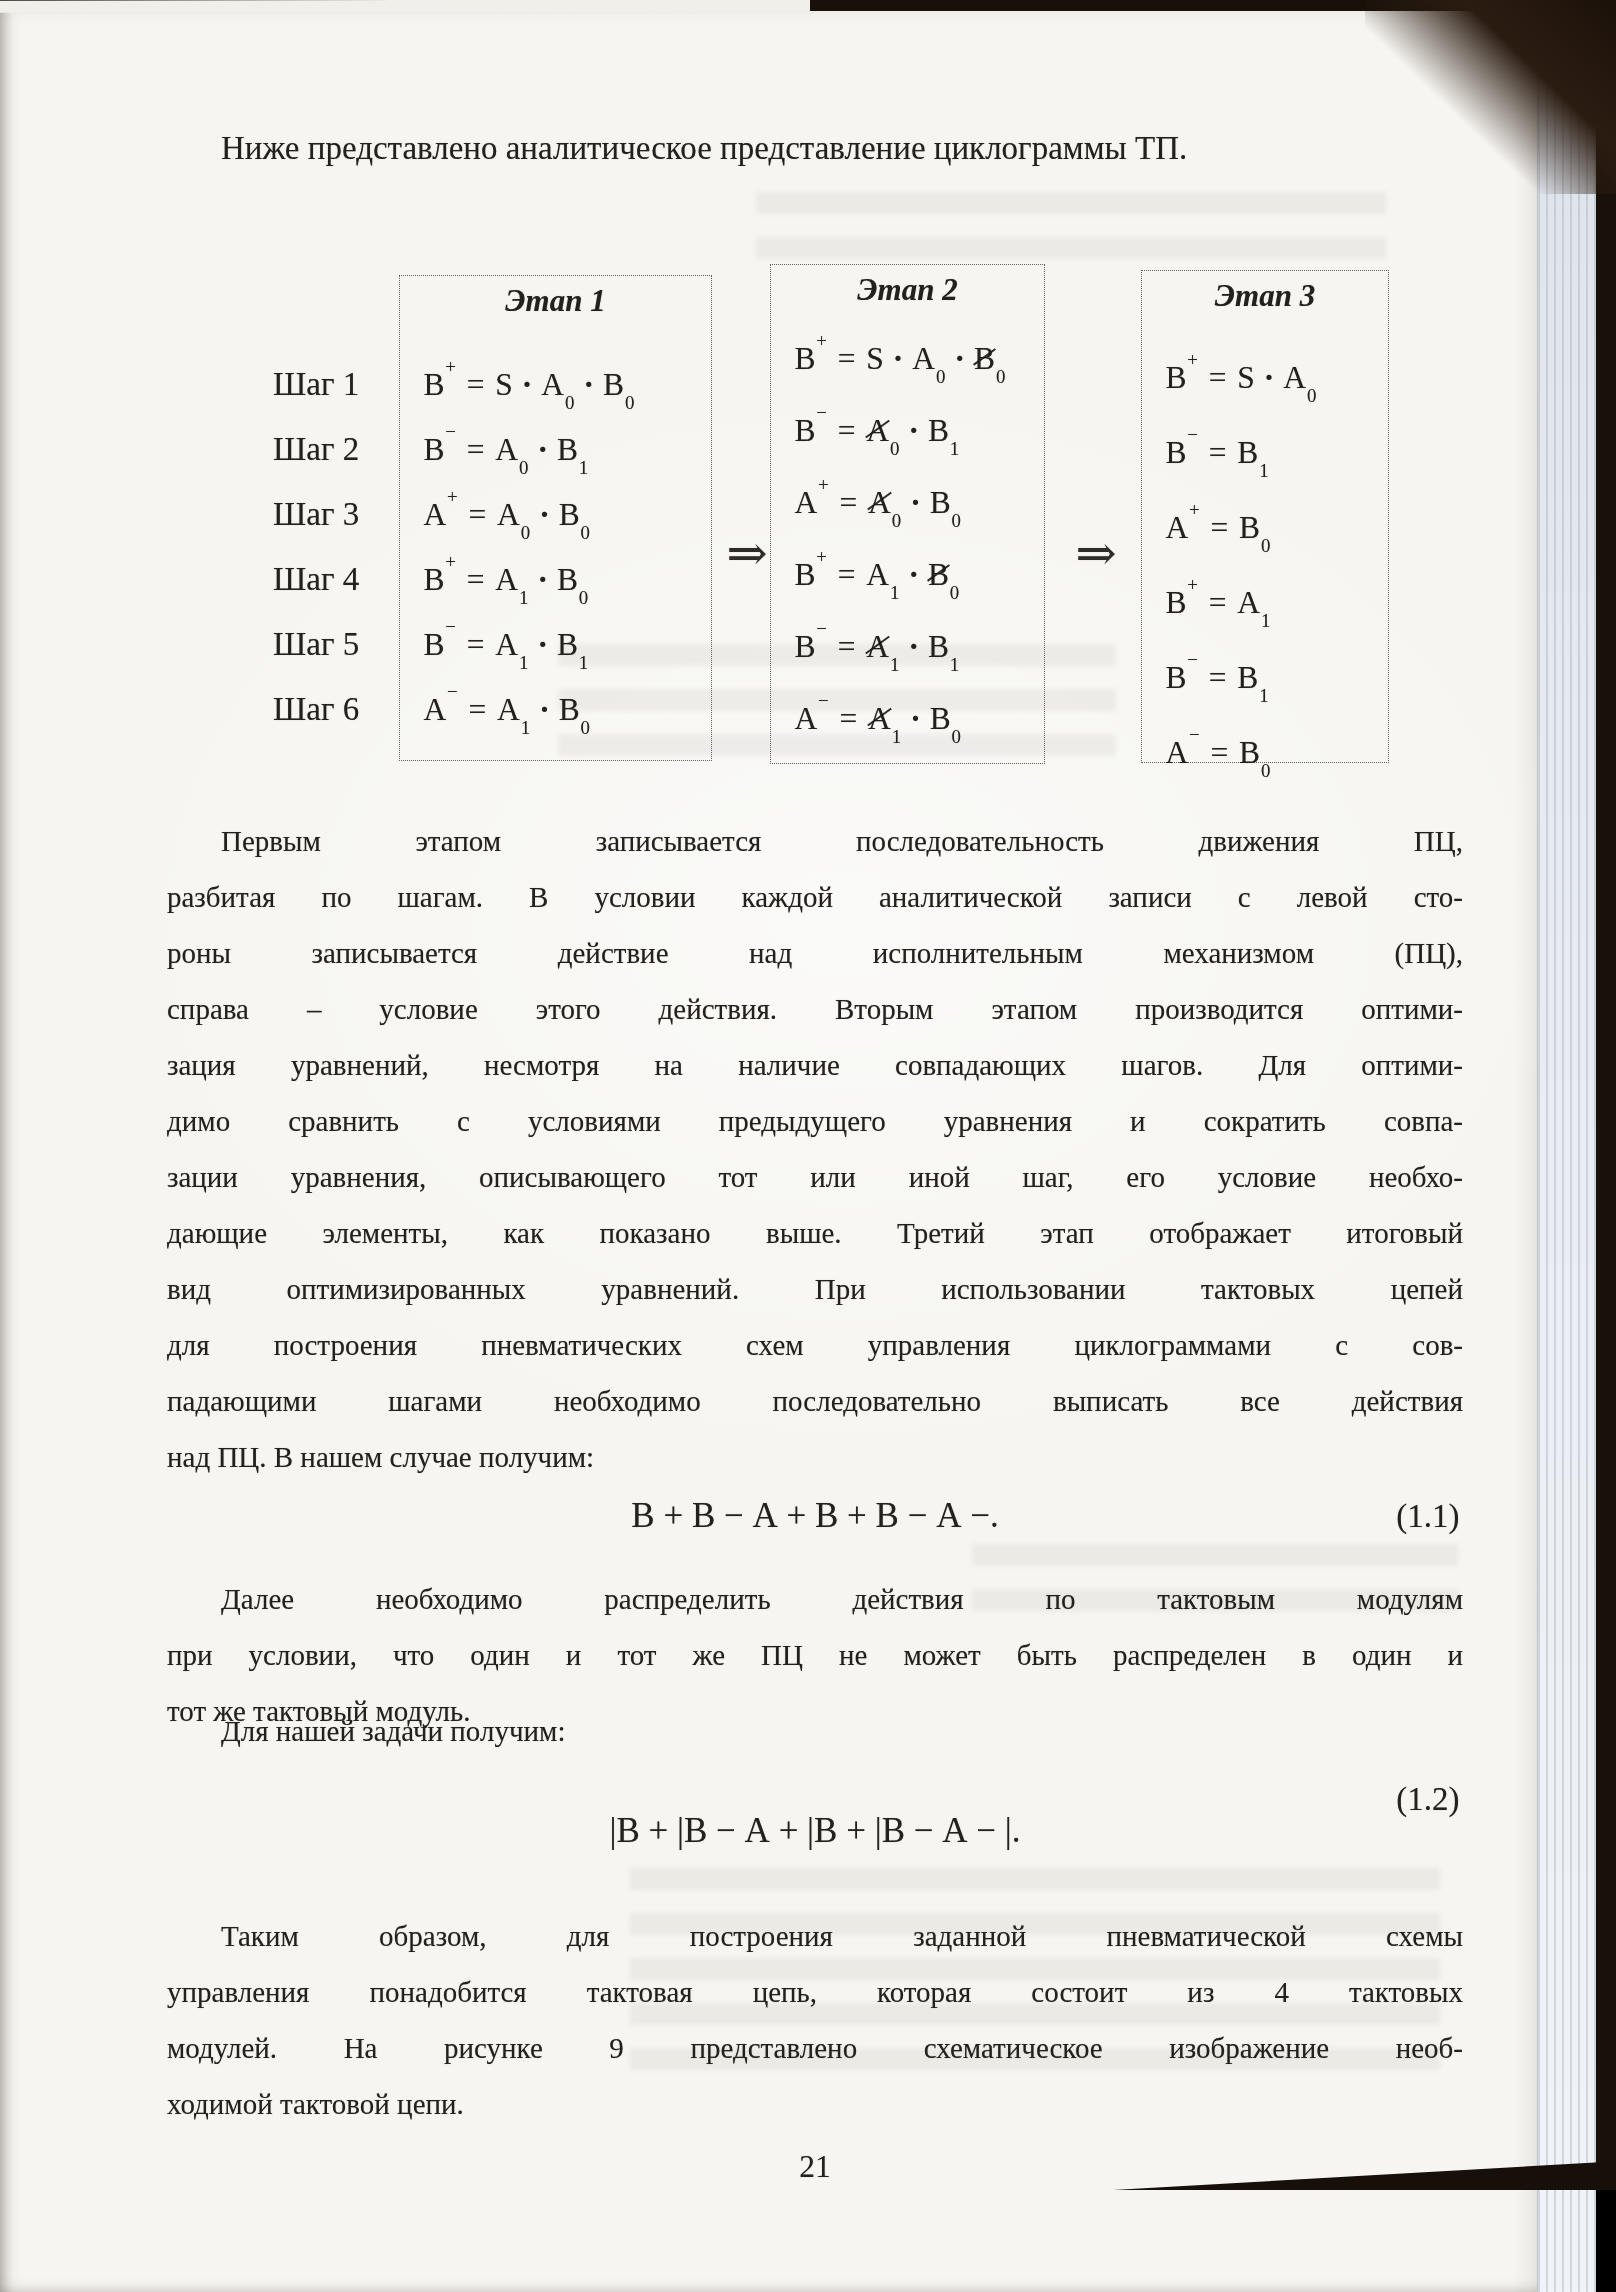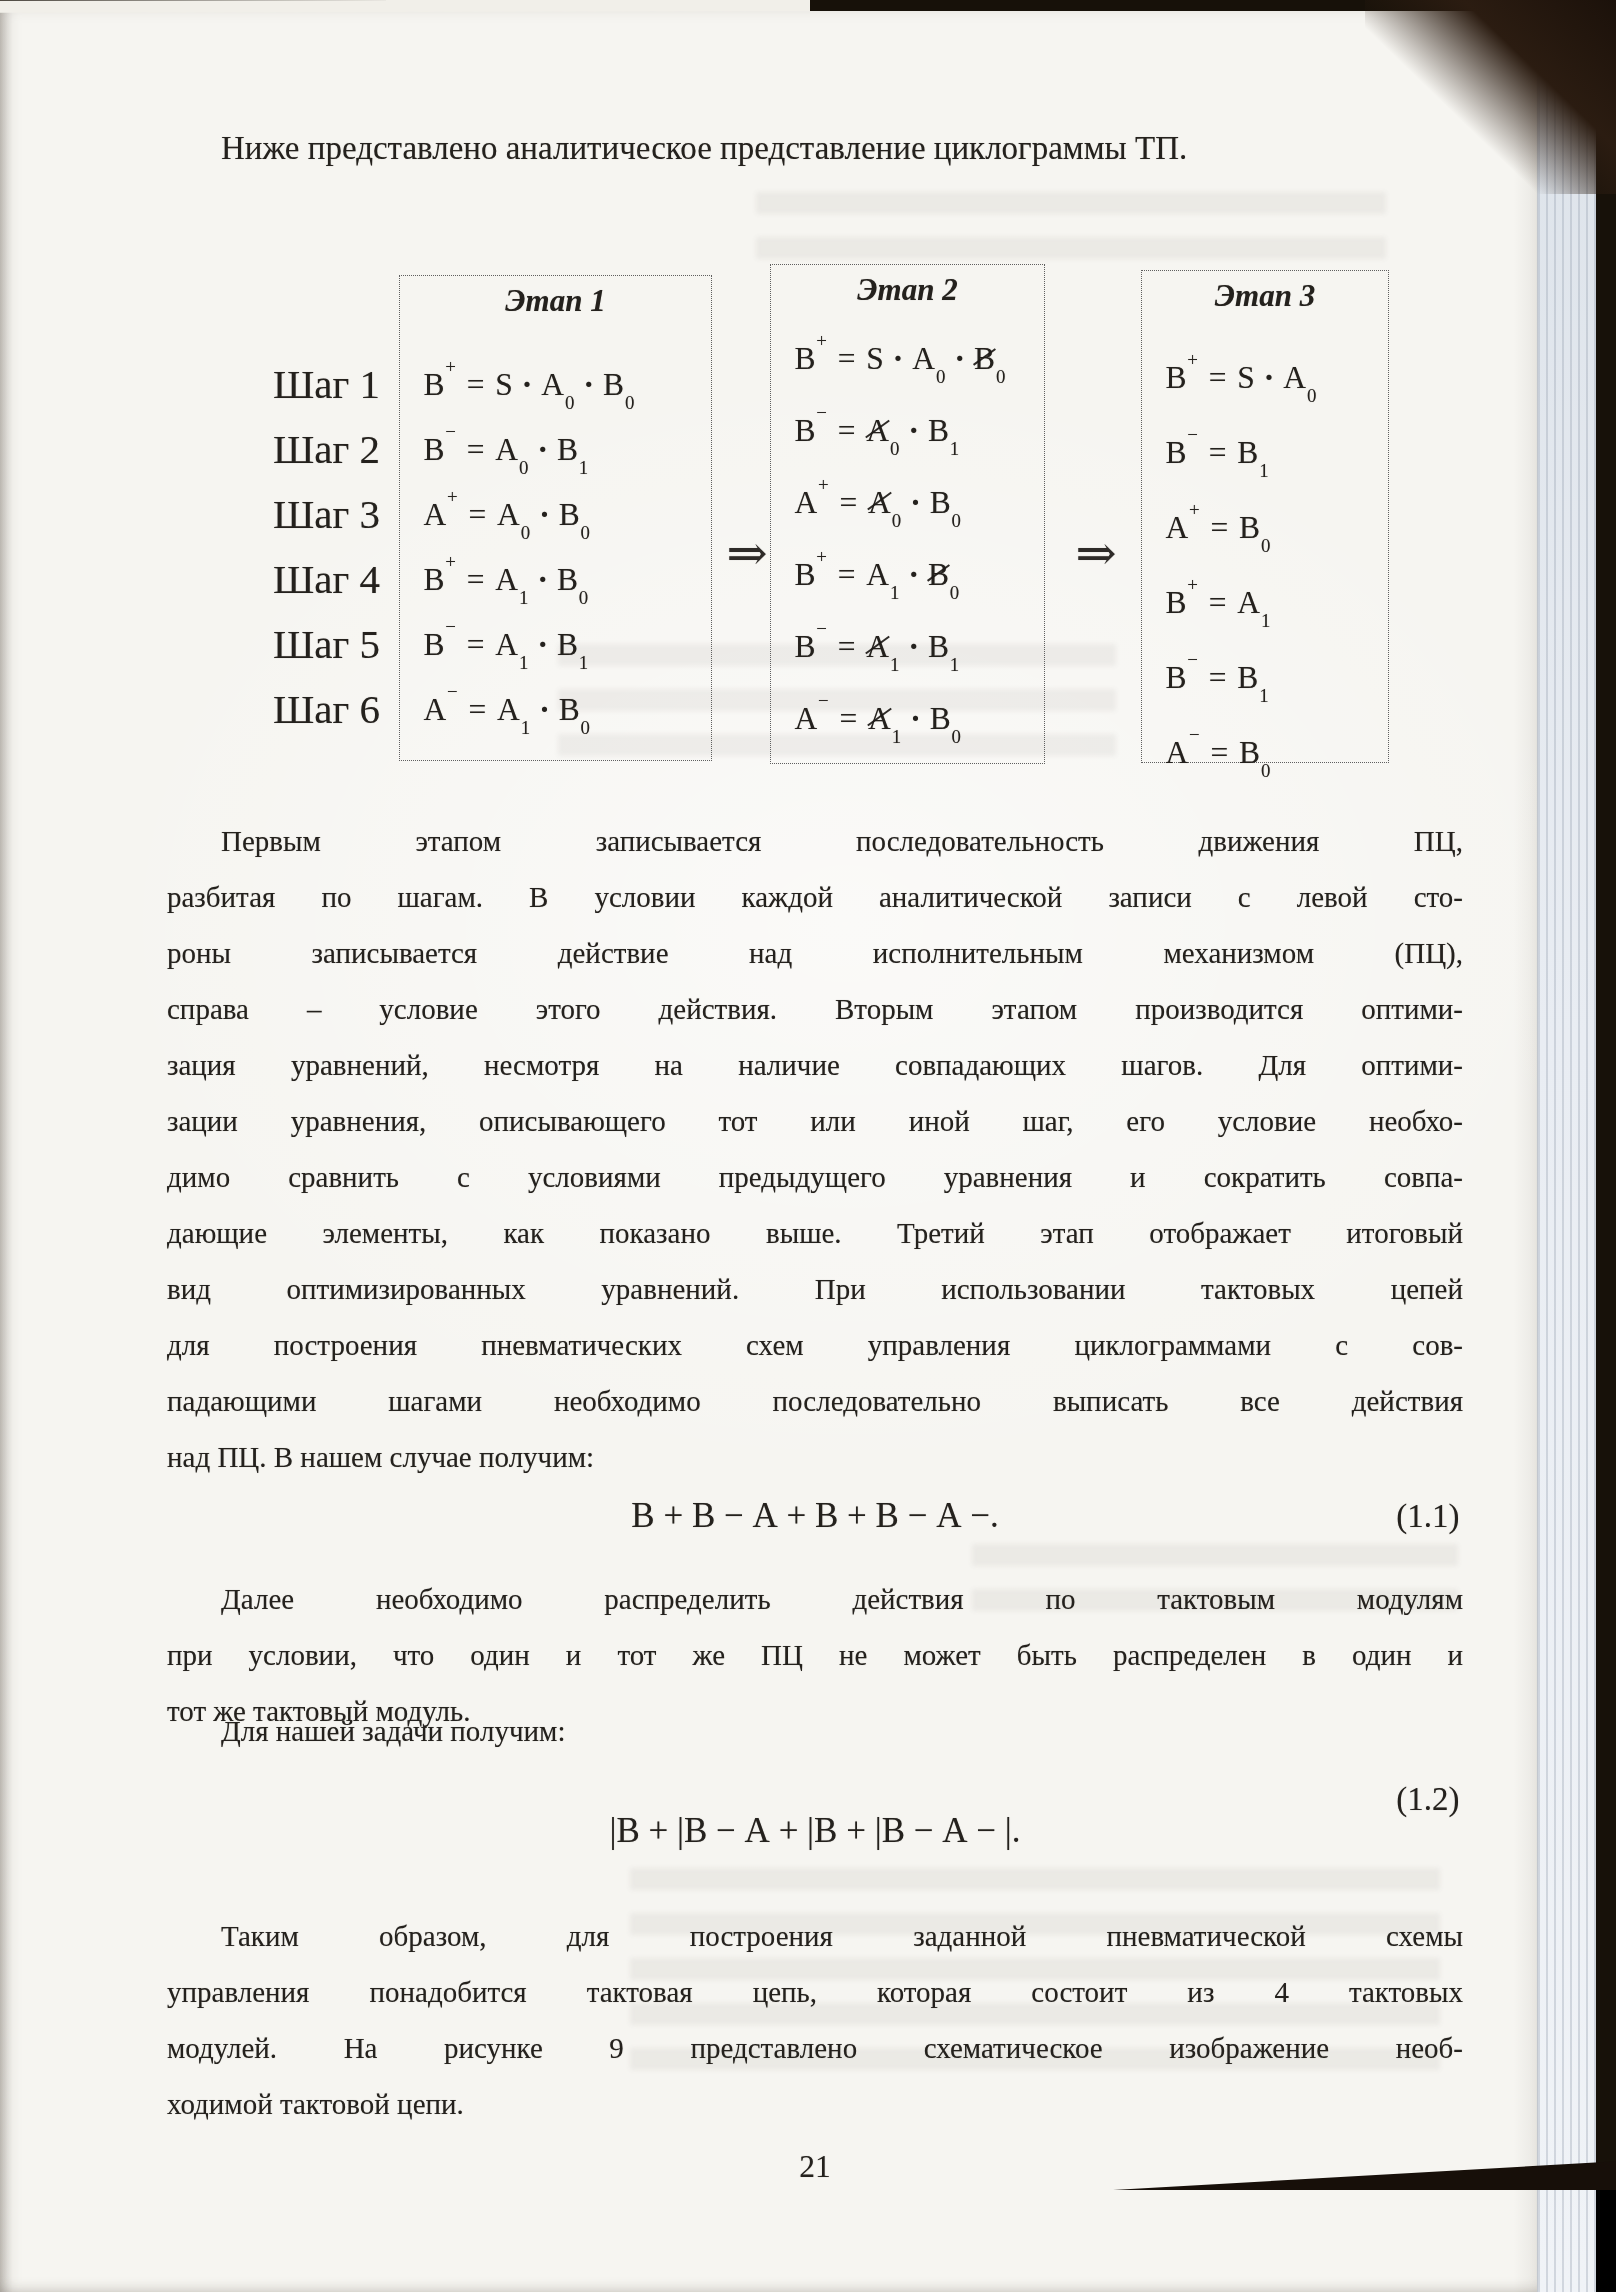--- a/index.html
+++ b/index.html
@@ -37,21 +37,21 @@
   .ghost{position:absolute;opacity:.08;filter:blur(2.7px);pointer-events:none;
          background:repeating-linear-gradient(180deg, rgba(90,85,78,0) 0 23.4px, rgba(90,85,78,.9) 23.4px 45px);}
 
   
   .content{position:absolute;inset:0;}
   .content *{text-shadow:0 0 0.9px rgba(45,40,35,.38);}
   .intro{position:absolute;left:167px;top:120px;width:1296px;font-size:33px;line-height:56px;
          text-indent:54px;}
 
   
-  .step-labels{position:absolute;left:273px;top:352px;width:122px;font-size:41px;}
+  .step-labels{position:absolute;left:273px;top:352px;width:122px;font-size:33px;}
   .step-labels div{height:65px;line-height:65px;}
   .stage-box{position:absolute;border:1.8px dotted #5f5f5f;box-sizing:border-box;}
   .box1{left:399px;top:275px;width:313px;height:486px;}
   .box2{left:770px;top:264px;width:275px;height:500px;}
   .box3{left:1141px;top:270px;width:248px;height:493px;}
   .stage-title{display:block;height:47px;line-height:50px;text-align:center;
                font-size:31px;font-weight:bold;font-style:italic;}
   .eq-list{padding-left:23.4px;}
   .box1 .eq-list{padding-top:29px;}
   .box2 .eq-list{padding-top:10.8px;}
@@ -158,22 +158,22 @@
         <div class="eq-row"><span class="tk">A<sup>−</sup></span><span class="tk op">=</span><span class="tk">B<sub>0</sub></span></div>
       </div>
     </div>
 
     <div class="para p1">
       <div class="ln ind">Первым этапом записывается последовательность движения ПЦ,</div>
       <div class="ln">разбитая по шагам. В условии каждой аналитической записи с левой сто-</div>
       <div class="ln">роны записывается действие над исполнительным механизмом (ПЦ),</div>
       <div class="ln">справа – условие этого действия. Вторым этапом производится оптими-</div>
       <div class="ln">зация уравнений, несмотря на наличие совпадающих шагов. Для оптими-</div>
+      <div class="ln">димо сравнить с условиями предыдущего уравнения и сократить совпа-</div>
       <div class="ln">зации уравнения, описывающего тот или иной шаг, его условие необхо-</div>
-      <div class="ln">димо сравнить с условиями предыдущего уравнения и сократить совпа-</div>
       <div class="ln">дающие элементы, как показано выше. Третий этап отображает итоговый</div>
       <div class="ln">вид оптимизированных уравнений. При использовании тактовых цепей</div>
       <div class="ln">для построения пневматических схем управления циклограммами с сов-</div>
       <div class="ln">падающими шагами необходимо последовательно выписать все действия</div>
       <div class="ln last">над ПЦ. В нашем случае получим:</div>
     </div>
 
     <div class="eqrow eq1">
       <span>В + В − А + В + В − А −.</span>
       <span class="eq-label">(1.1)</span>

